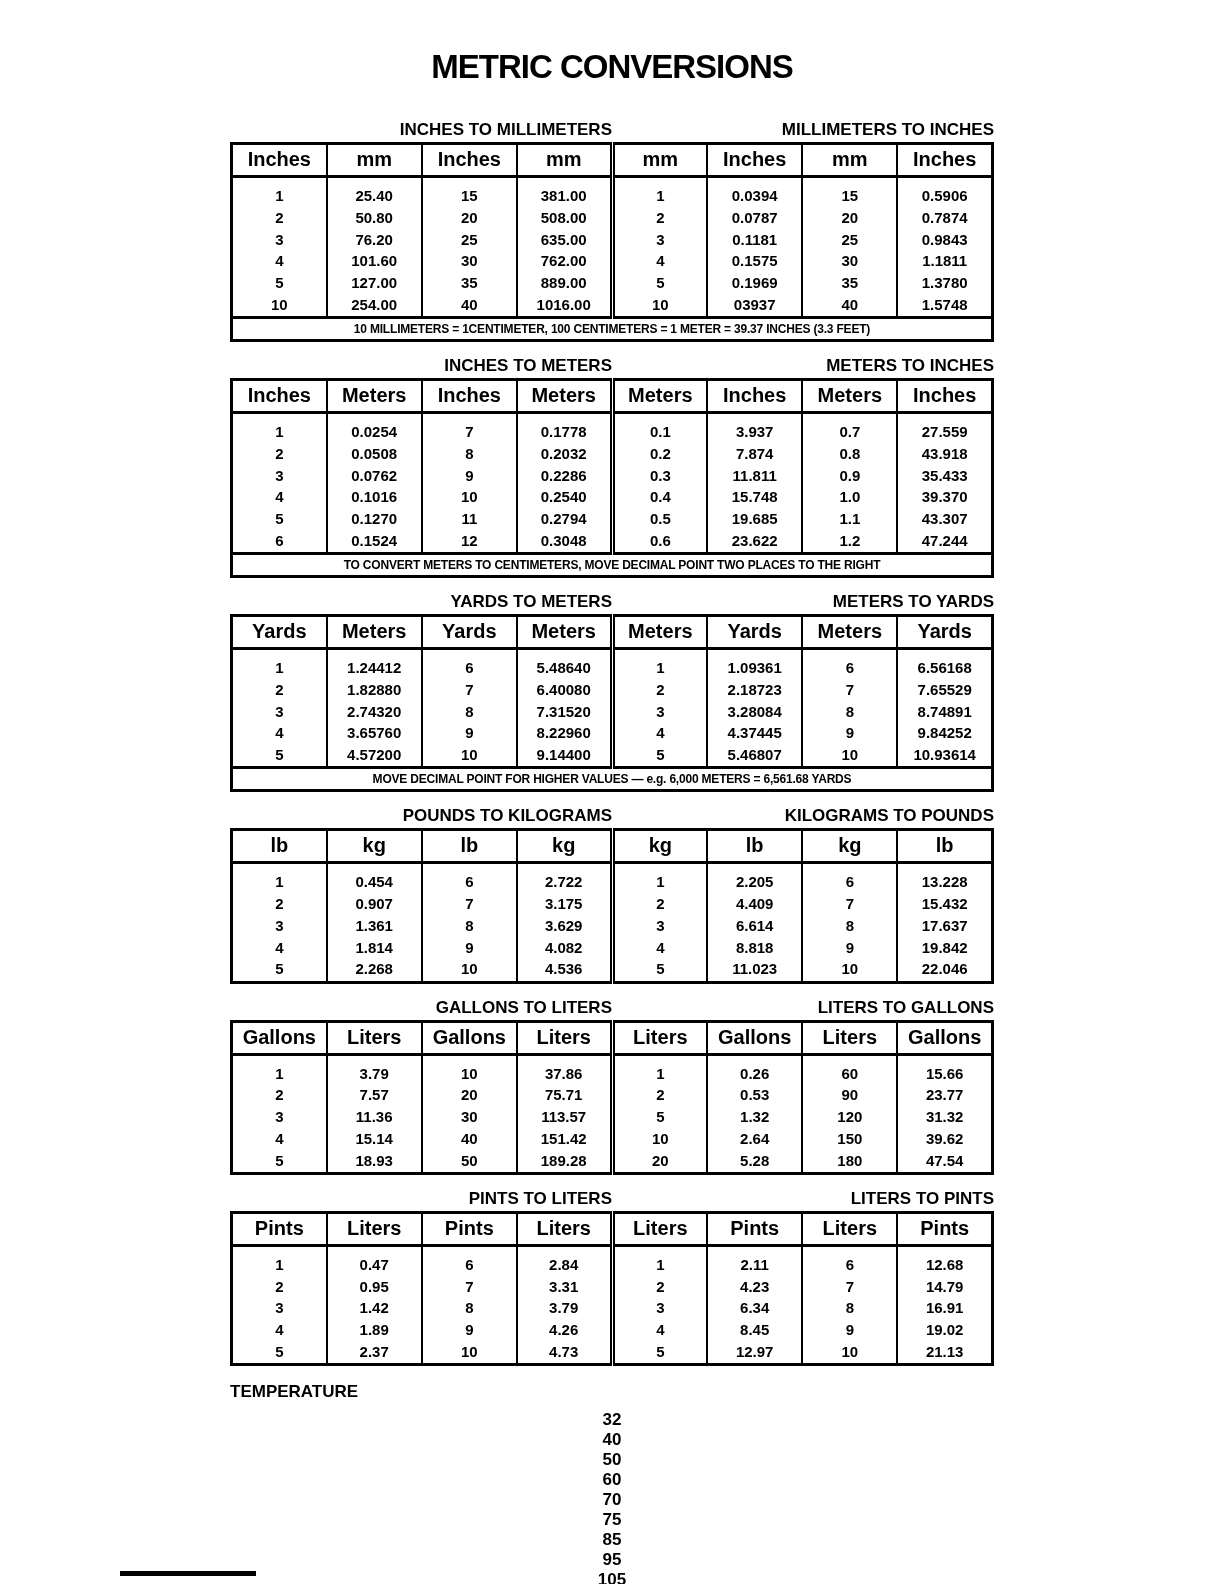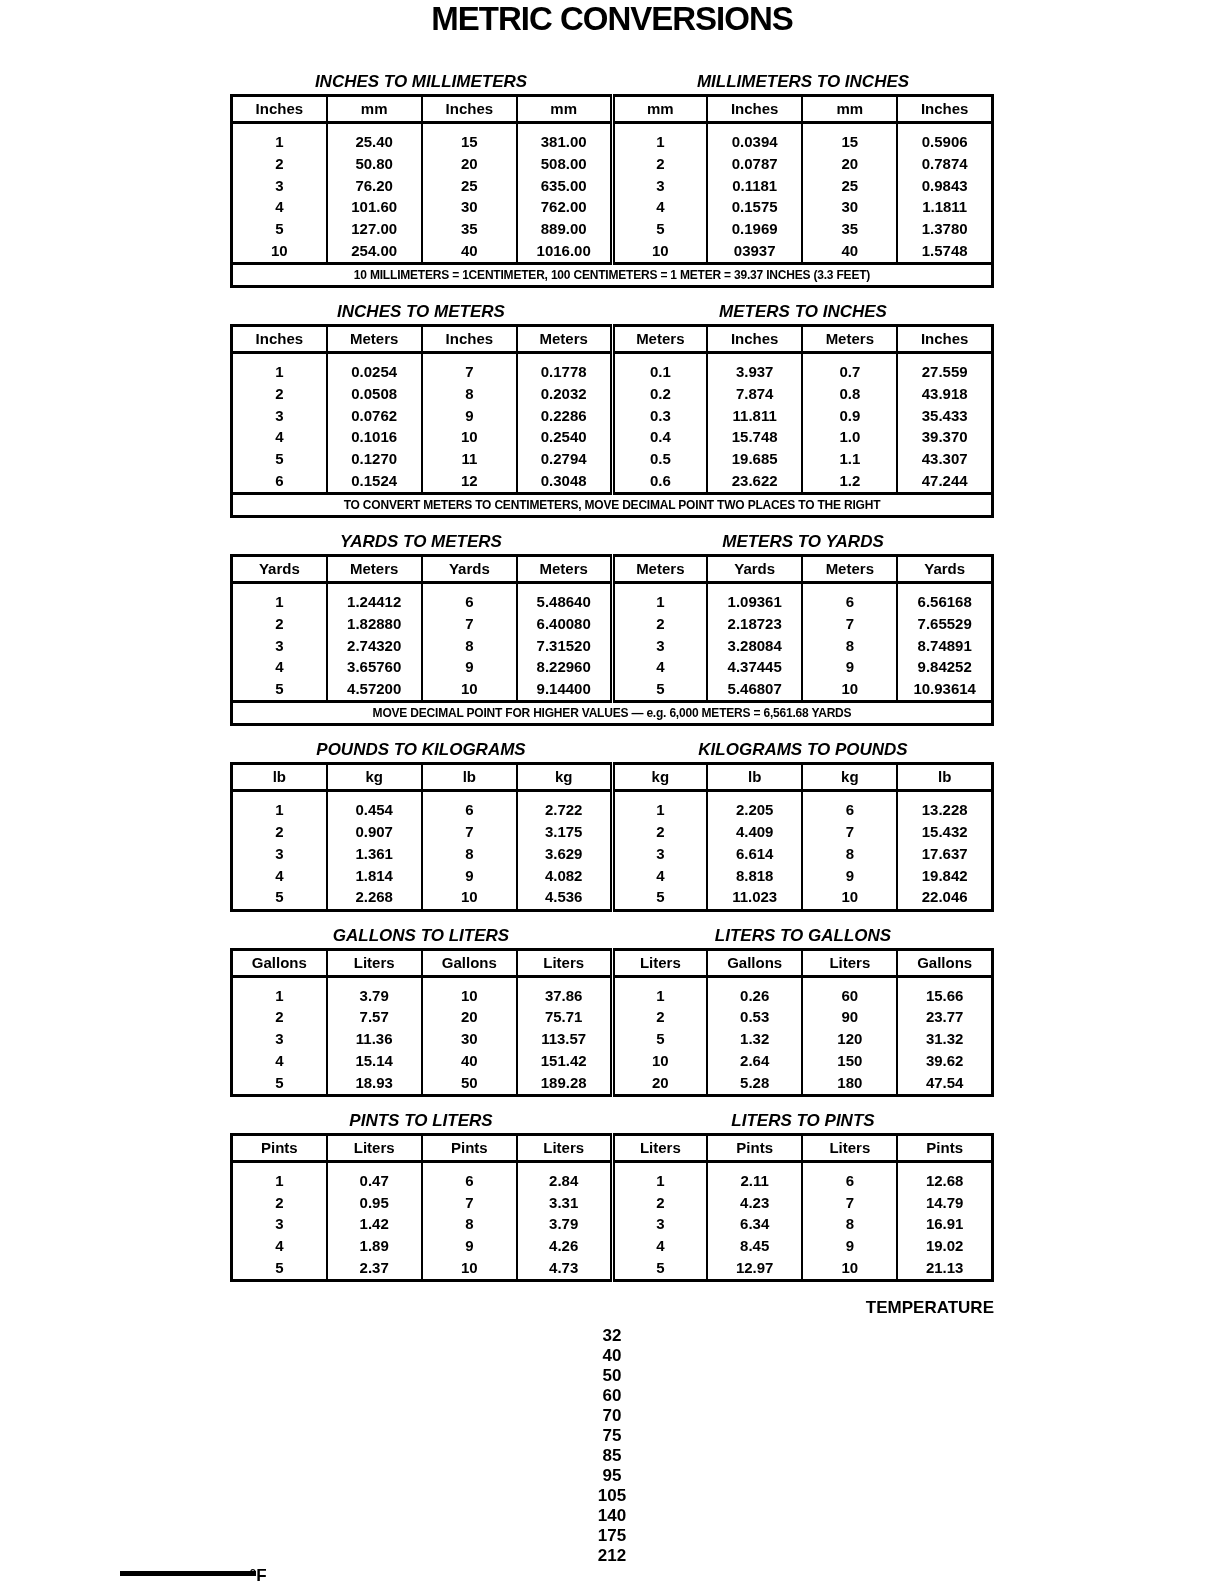--- a/index.html
+++ b/index.html
@@ -5,52 +5,52 @@
   * { margin:0; padding:0; box-sizing:border-box; }
   html,body { background:#ffffff; }
   body {
     width:1224px; height:1584px;
     font-family:"Liberation Sans", sans-serif;
     color:#000; position:relative; overflow:hidden;
   }
   .page { width:1224px; height:1584px; position:relative; }
 
   .doc-title {
-    text-align:center; 
+    text-align:center; padding-top:48px;
     font-size:33px; font-weight:bold; letter-spacing:-1px;
   }
 
   .content { width:764px; margin:34px auto 0; }
 
   .conv-section { margin-bottom:14px; }
   .titles { display:flex; margin-bottom:2px; }
-  .tbl-title { flex:1; text-align:center; font-weight:bold; font-size:17px;font-style:italic; }
+  .tbl-title { flex:1; text-align:right; font-weight:bold; font-size:17px; }
 
   table.conv-table {
     width:100%; border-collapse:collapse; table-layout:fixed;
     border:3px solid #000;
   }
   .conv-table th {
-    border-bottom:3px solid #000; font-size:15px; font-weight:bold;
+    border-bottom:3px solid #000; font-size:20px; font-weight:bold;
     padding:3px 0 4px;
   }
   .conv-table th, .conv-table td { border-left:2px solid #000; text-align:center; }
   .conv-table th:first-child, .conv-table td:first-child { border-left:none; }
   .conv-table td { font-size:15px; font-weight:bold; padding:1.5px 0; line-height:1.25; }
   .conv-table tbody tr:first-child td { padding-top:9px; }
   .conv-table .mid { border-left:5px double #000; }
 
   .note {
     border:3px solid #000; border-top:none;
     text-align:center; font-weight:bold; font-size:12px;
     padding:3px 2px; letter-spacing:-0.2px;
   }
 
   .temp-section { margin-top:16px; }
-  .temp-title { text-align:right; font-weight:bold; font-size:17px; margin-bottom:8px; }
+  .temp-title { text-align:left; font-weight:bold; font-size:17px; margin-bottom:8px; }
   .scale-row { display:flex; font-weight:bold; font-size:17px;flex-direction:column; }
   .scale-val { flex:1; text-align:center; }
   .scale-unit, .scale-unit-spacer { width:56px; text-align:center; }
   .ticks-row { display:flex; height:13px; margin-top:3px; }
   .tick-cell { flex:1; display:flex; justify-content:center; }
   .tick { width:3px; height:13px; background:#000; }
   .scale-line-row { display:flex; }
   .scale-line { flex:1; height:4px; background:#000; margin-left:14px; margin-right:6px; }
   .scale-row.celsius { margin-top:16px; }
 

